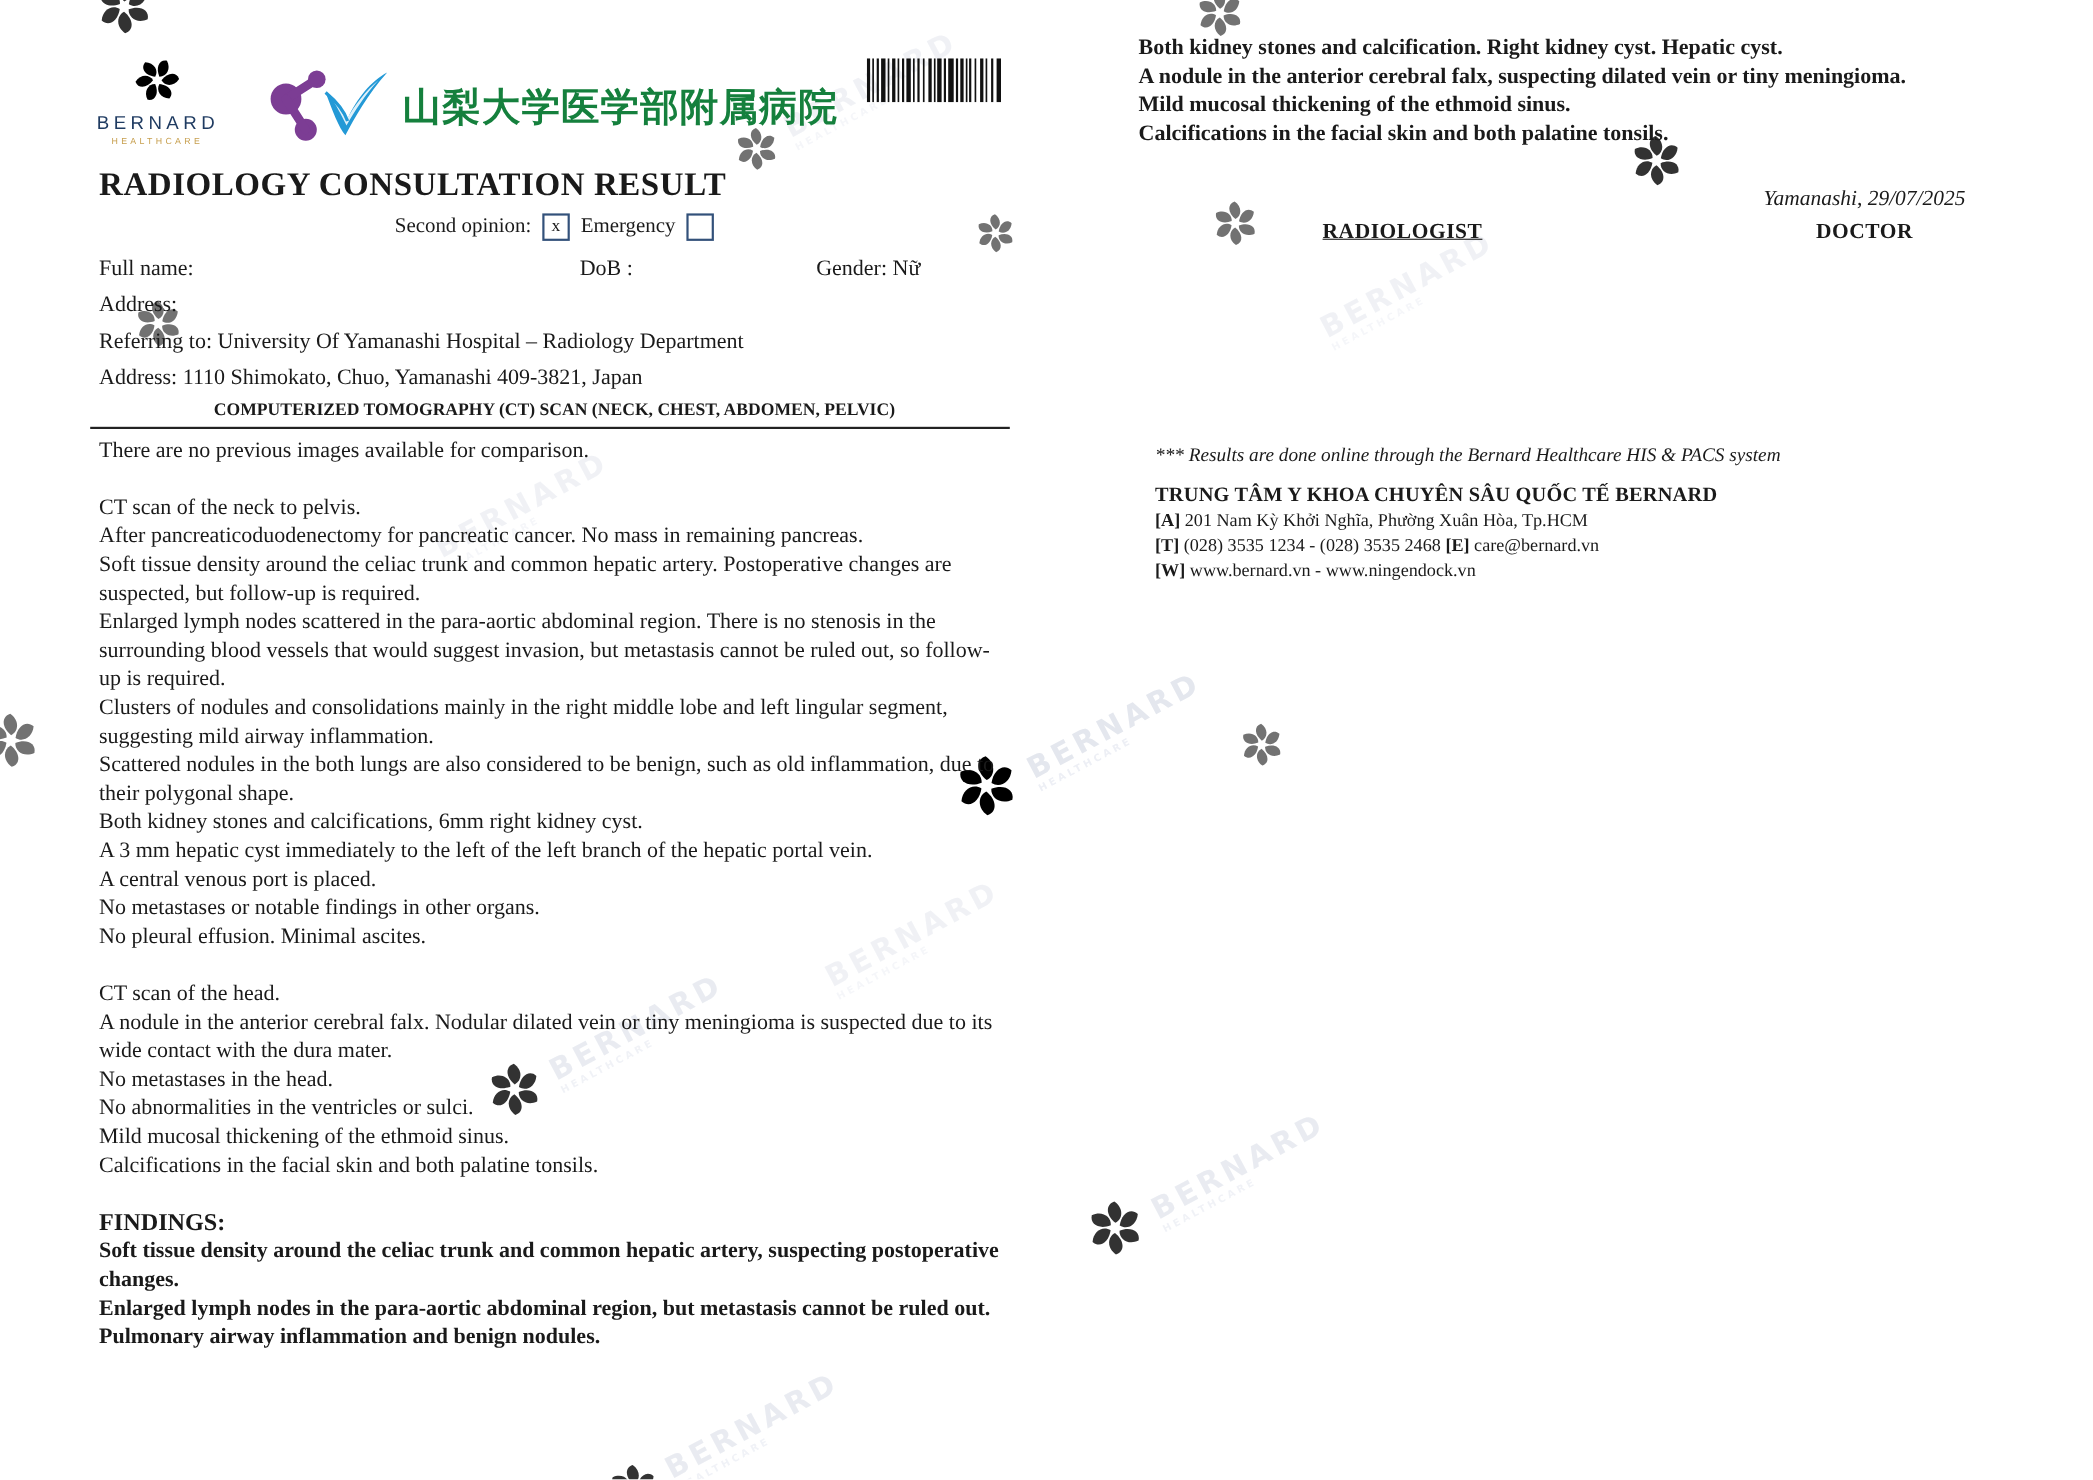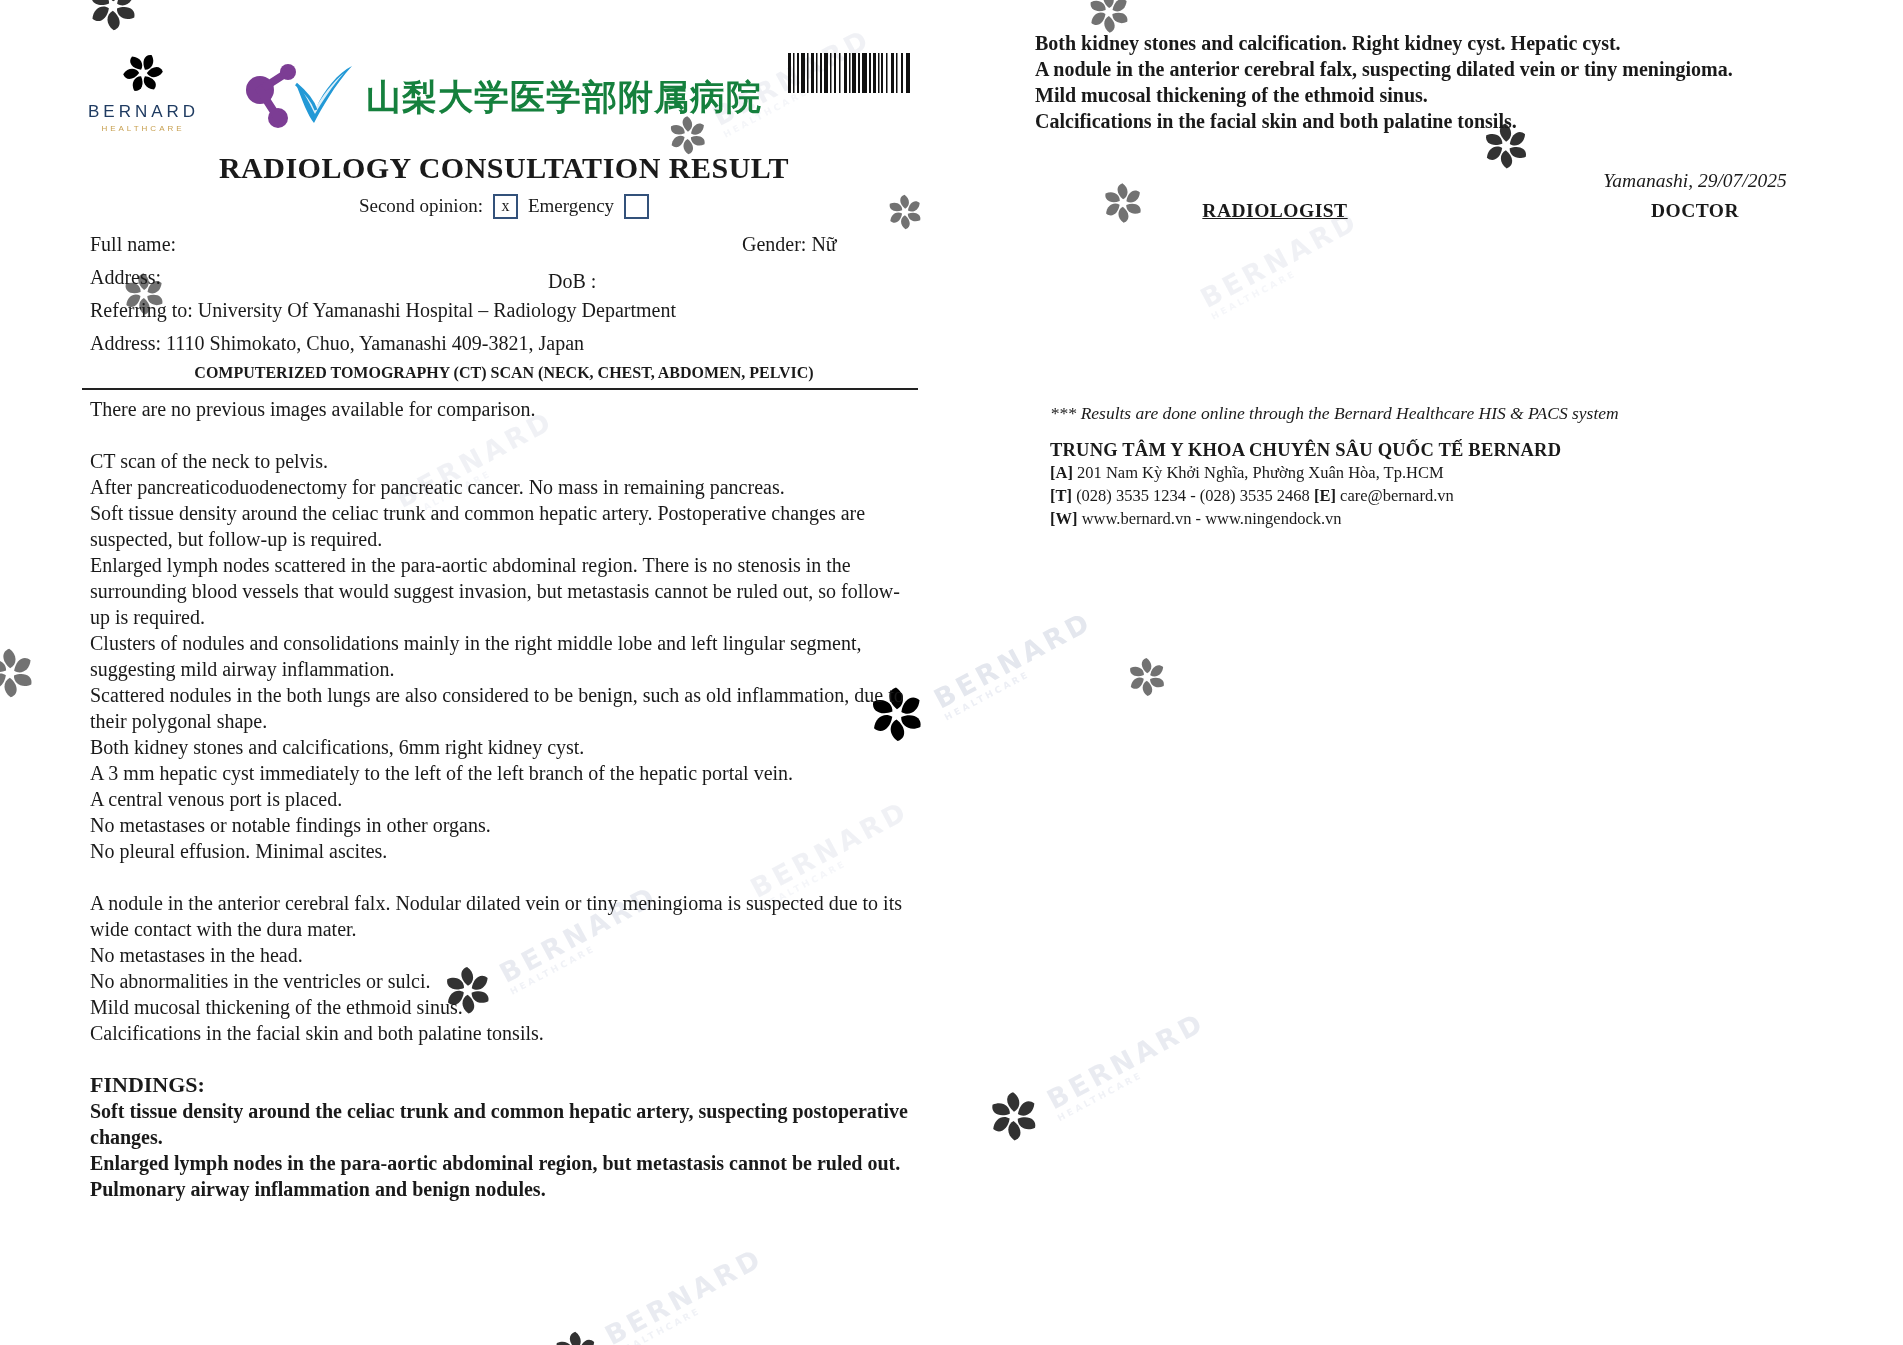--- a/index.html
+++ b/index.html
@@ -25,28 +25,28 @@
 
   .hospital-logo{position:absolute;left:236px;top:60px;display:flex;align-items:center;gap:12px;}
   .hospital-mark svg{display:block;}
   .hospital-name{font-family:"DejaVu Sans","Liberation Sans",sans-serif;font-weight:bold;
        font-size:35px;color:#15803d;letter-spacing:1px;white-space:nowrap;}
 
   .barcode{position:absolute;left:788px;top:53px;}
 
   
   .left-col{position:absolute;left:90px;top:0;width:828px;}
-  .doc-title{margin-top:152px;text-align:center;font-weight:bold;font-size:30px;line-height:32px;letter-spacing:.5px;}
+  .doc-title{margin-top:152px;text-align:left;font-weight:bold;font-size:30px;line-height:32px;letter-spacing:.5px;}
   .opinion-row{margin-top:8px;display:flex;justify-content:center;align-items:center;gap:10px;
        font-size:19px;line-height:28px;}
   .cbox{width:25px;height:25px;border:2px solid #33517a;display:inline-flex;align-items:center;
        justify-content:center;font-size:16px;line-height:1;box-sizing:border-box;}
   .form-area{margin-top:12px;font-size:20px;}
   .form-row{position:relative;margin-top:9px;line-height:24px;}
-  .fr-dob{position:absolute;left:458px;top:0;margin-top:37px;}
+  .fr-dob{position:absolute;left:437px;top:0;}
   .fr-gender{position:absolute;left:652px;top:0;}
   .exam-heading{margin-top:6px;text-align:center;font-weight:bold;font-size:16px;line-height:24px;}
   .rule{margin:3px 0 0 -8px;width:836px;border:none;border-top:2px solid #222;}
 
   .report-body{margin-top:6px;}
   .line{font-size:20px;line-height:26px;margin:0;}
   .line.bold{font-weight:bold;}
   .line.heading{font-weight:bold;font-size:22px;margin-top:26px;}
   .line.spacer{height:26px;}
 
@@ -300,20 +300,21 @@
         <div class="line normal">Soft tissue density around the celiac trunk and common hepatic artery. Postoperative changes are suspected, but follow-up is required.</div>
         <div class="line normal">Enlarged lymph nodes scattered in the para-aortic abdominal region. There is no stenosis in the surrounding blood vessels that would suggest invasion, but metastasis cannot be ruled out, so follow-up is required.</div>
         <div class="line normal">Clusters of nodules and consolidations mainly in the right middle lobe and left lingular segment, suggesting mild airway inflammation.</div>
         <div class="line normal">Scattered nodules in the both lungs are also considered to be benign, such as old inflammation, due to their polygonal shape.</div>
         <div class="line normal">Both kidney stones and calcifications, 6mm right kidney cyst.</div>
         <div class="line normal">A 3 mm hepatic cyst immediately to the left of the left branch of the hepatic portal vein.</div>
         <div class="line normal">A central venous port is placed.</div>
         <div class="line normal">No metastases or notable findings in other organs.</div>
         <div class="line normal">No pleural effusion. Minimal ascites.</div>
         <div class="line spacer"></div>
+        <div class="line normal">CT scan of the head.</div>
         <div class="line normal">A nodule in the anterior cerebral falx. Nodular dilated vein or tiny meningioma is suspected due to its wide contact with the dura mater.</div>
         <div class="line normal">No metastases in the head.</div>
         <div class="line normal">No abnormalities in the ventricles or sulci.</div>
         <div class="line normal">Mild mucosal thickening of the ethmoid sinus.</div>
         <div class="line normal">Calcifications in the facial skin and both palatine tonsils.</div>
         <div class="line heading">FINDINGS:</div>
         <div class="line bold">Soft tissue density around the celiac trunk and common hepatic artery, suspecting postoperative changes.</div>
         <div class="line bold">Enlarged lymph nodes in the para-aortic abdominal region, but metastasis cannot be ruled out.</div>
         <div class="line bold">Pulmonary airway inflammation and benign nodules.</div>
       </div>

